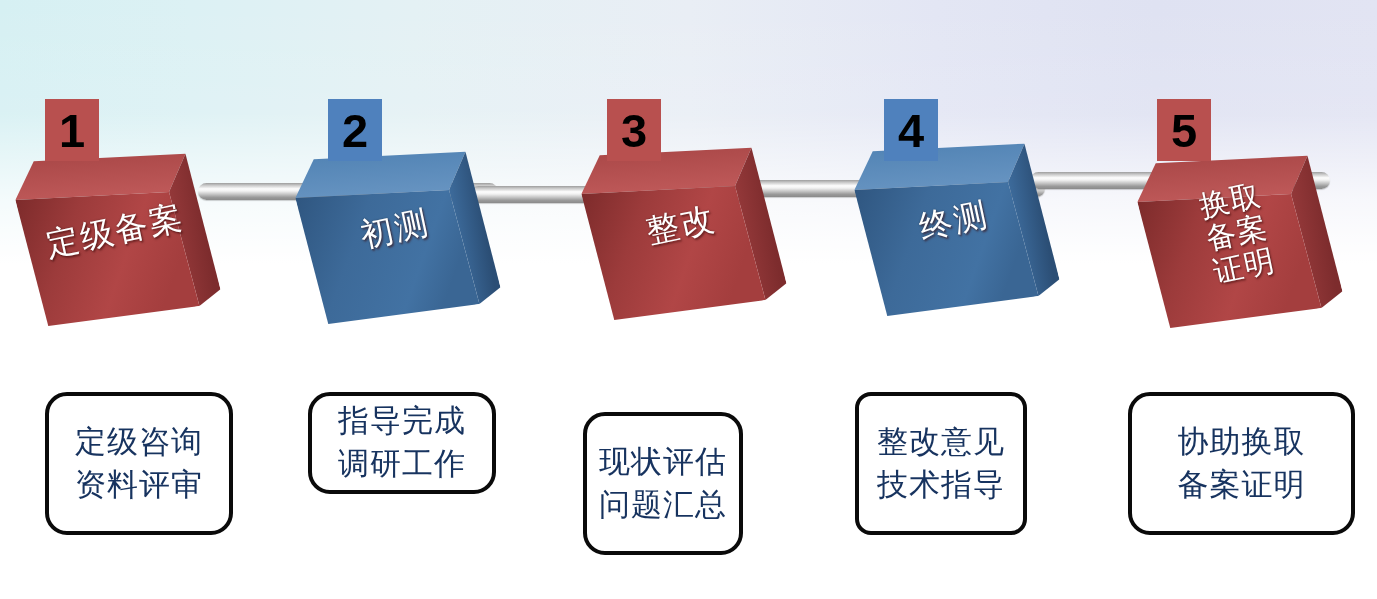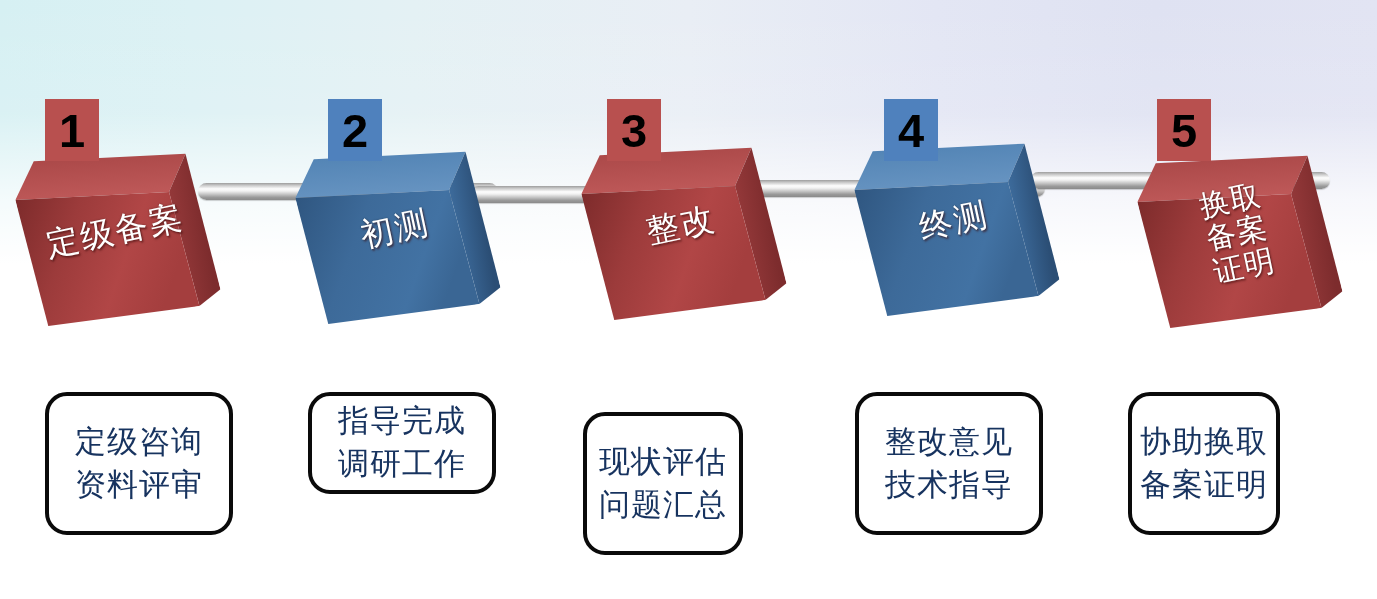--- a/index.html
+++ b/index.html
@@ -278,23 +278,23 @@
   <div class="caption" style="left:308px;top:392px;width:188px;height:102px;">
     <div class="caption-text">指导完成
 调研工作</div>
   </div>
 
   <div class="caption" style="left:583px;top:412px;width:160px;height:143px;">
     <div class="caption-text">现状评估
 问题汇总</div>
   </div>
 
-  <div class="caption" style="left:855px;top:392px;width:188px;height:143px;">
+  <div class="caption" style="left:855px;top:392px;width:172px;height:143px;border-radius:16px;">
     <div class="caption-text">整改意见
 技术指导</div>
   </div>
 
-  <div class="caption" style="left:1128px;top:392px;width:152px;height:143px;">
+  <div class="caption" style="left:1128px;top:392px;width:227px;height:143px;">
     <div class="caption-text">协助换取
 备案证明</div>
   </div>
 
 </div>
 
 </body></html>

